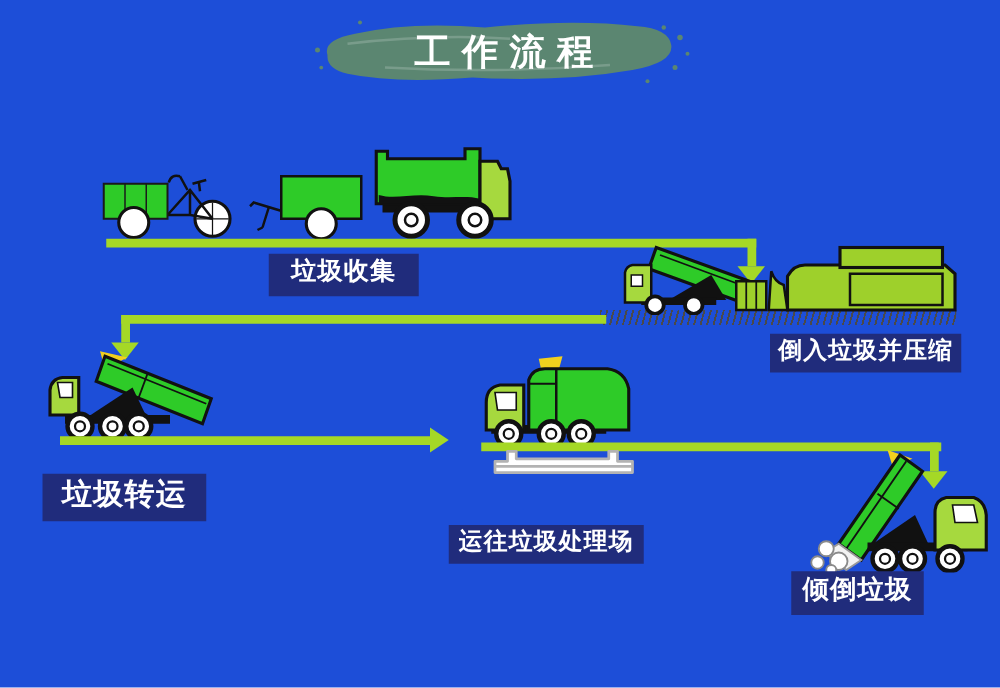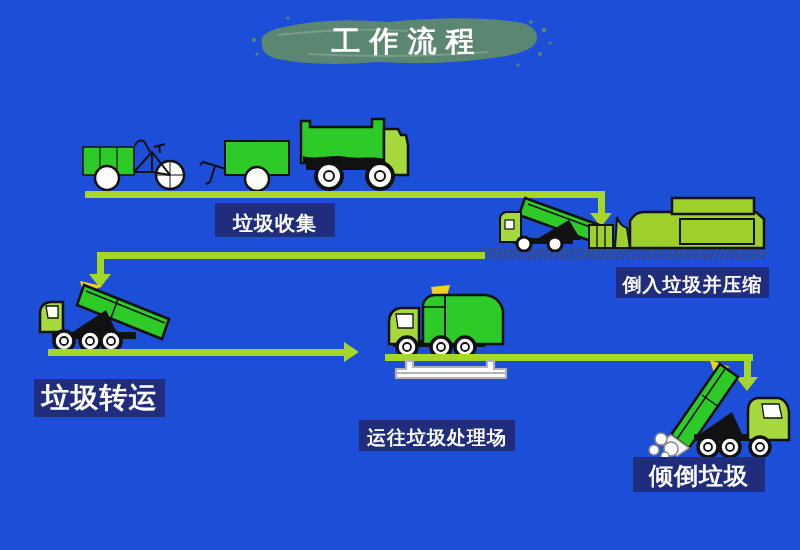--- a/index.html
+++ b/index.html
@@ -1,20 +1,20 @@
 <!DOCTYPE html>
 <html style="--brush-green: #5b8671; --label-bg: #202c7c; --label-text: #ffffff; --vehicle-green: #2ecb28; --cab-green: #a6d93e; --machine-green: #9ed02b; --arrow-green: #a5d826; --outline-black: #111111; --accent-yellow: #f2d01e; --weighbridge-gray: #b3b3b3;"><head>
 <meta charset="utf-8">
 <style>
   *{margin:0;padding:0;box-sizing:border-box}
   html,body{background:#fff;font-family:"Liberation Sans",sans-serif}
   #canvas{position:relative;width:800px;height:550px;background:#1d4ed8;overflow:hidden}
   .abs{position:absolute}
   .step-label{position:absolute;background:var(--label-bg,#202c7c);color:#fff;font-weight:bold;
-    display:flex;align-items:flex-end;justify-content:center;letter-spacing:1px;white-space:nowrap}
+    display:flex;align-items:flex-start;justify-content:center;letter-spacing:1px;white-space:nowrap}
   .hline,.vline{position:absolute;background:var(--arrow-green,#a5d826)}
   .arrow-down{position:absolute;width:0;height:0;border-left:11px solid transparent;
     border-right:11px solid transparent;border-top:14px solid var(--arrow-green,#a5d826)}
   .arrow-right{position:absolute;width:0;height:0;border-top:10px solid transparent;
     border-bottom:10px solid transparent;border-left:15px solid var(--arrow-green,#a5d826)}
   .hatch{position:absolute;background:repeating-linear-gradient(105deg,#4a4a4a 0 1.5px,transparent 1.5px 5px)}
   .icon svg{display:block;width:100%;height:100%}
   #title-banner .banner-text{position:absolute;inset:0;display:flex;align-items:center;justify-content:center;
     color:#fff;font-size:29px;font-weight:bold;letter-spacing:9px;text-indent:9px}
 </style>
@@ -155,21 +155,21 @@
         <circle cx="52" cy="61" r="4" fill="#fff" stroke="#111" stroke-width="1.8"></circle>
         <circle cx="73" cy="61" r="10" fill="#fff" stroke="#111" stroke-width="3.5"></circle>
         <circle cx="73" cy="61" r="4" fill="#fff" stroke="#111" stroke-width="1.8"></circle>
       </g>
     </svg>
   </div>
 
   <div class="hline" style="left:48px;top:349px;width:296px;height:7px;"></div>
   <div class="arrow-right" style="left:344px;top:342px;"></div>
 
-  <div class="step-label" style="left:34px;top:379px;width:131px;height:38px;font-size:28px;">
+  <div class="step-label" style="left:34px;top:379px;width:131px;height:38px;font-size:24px;">
     <span>垃圾转运</span>
   </div>
 
   <div class="icon abs" style="left:383px;top:282px;width:130px;height:76px;">
     <svg viewBox="0 0 130 76">
       <polygon points="48,5 67,3 64,14 50,14" fill="var(--accent-yellow,#f2d01e)"></polygon>
       <rect x="10" y="58" width="92" height="7" fill="#111"></rect>
       <path d="M40 62 V22 q3 -9 13 -9 h50 q14 2 17 16 v33 Z" fill="var(--vehicle-green,#2ecb28)" stroke="#111" stroke-width="2.5"></path>
       <line x1="62" y1="13" x2="62" y2="62" stroke="#111" stroke-width="2"></line>
       <line x1="40" y1="25" x2="62" y2="25" stroke="#111" stroke-width="1.5"></line>
@@ -224,17 +224,17 @@
         <circle cx="72" cy="87" r="10" fill="#fff" stroke="#111" stroke-width="3.5"></circle>
         <circle cx="72" cy="87" r="4" fill="#fff" stroke="#111" stroke-width="1.8"></circle>
         <circle cx="94" cy="87" r="10" fill="#fff" stroke="#111" stroke-width="3.5"></circle>
         <circle cx="94" cy="87" r="4" fill="#fff" stroke="#111" stroke-width="1.8"></circle>
         <circle cx="124" cy="87" r="10" fill="#fff" stroke="#111" stroke-width="3.5"></circle>
         <circle cx="124" cy="87" r="4" fill="#fff" stroke="#111" stroke-width="1.8"></circle>
       </g>
     </svg>
   </div>
 
-  <div class="step-label" style="left:633px;top:457px;width:132px;height:35px;font-size:24px;">
+  <div class="step-label" style="left:633px;top:457px;width:106px;height:35px;font-size:21px;">
     <span>倾倒垃圾</span>
   </div>
 
 </div>
 
 </body></html>

